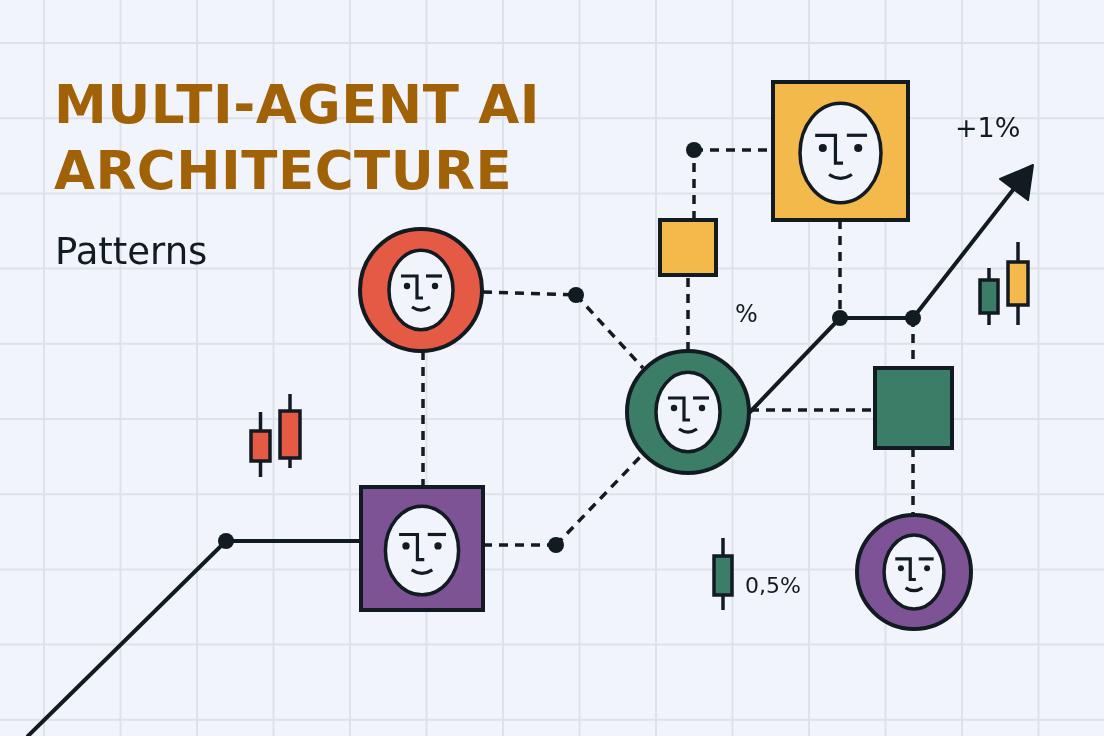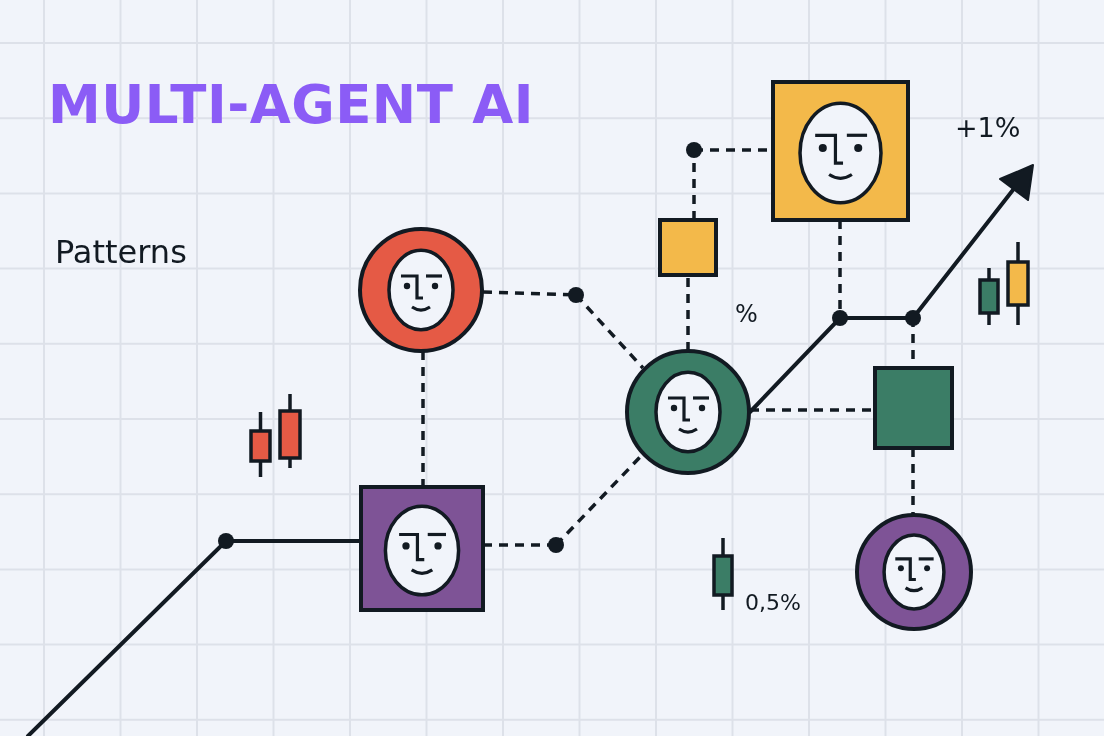--- a/index.html
+++ b/index.html
@@ -1,24 +1,24 @@
 <!DOCTYPE html>
 <html><head>
 <meta charset="utf-8">
 <style>
   html,body{margin:0;padding:0;}
   body{width:1104px;height:736px;overflow:hidden;background:#f1f4fa;font-family:"Liberation Sans","DejaVu Sans",sans-serif;}
   #stage{position:relative;width:1104px;height:736px;}
   #stage svg{position:absolute;left:0;top:0;}
-  .title{position:absolute;left:48px;top:72px;font-family:"DejaVu Sans","Liberation Sans",sans-serif;font-weight:bold;font-size:53px;line-height:66px;color:#8b5cf6;letter-spacing:0.5px;white-space:nowrap;}
-  .subtitle{position:absolute;left:55px;top:228px;font-family:"DejaVu Sans","Liberation Sans",sans-serif;font-size:32px;line-height:48px;color:#121a22;white-space:nowrap;}
+  .title{position:absolute;left:54px;top:72px;font-family:"DejaVu Sans","Liberation Sans",sans-serif;font-weight:bold;font-size:53px;line-height:66px;color:#a16207;letter-spacing:0.5px;white-space:nowrap;}
+  .subtitle{position:absolute;left:55px;top:228px;font-family:"DejaVu Sans","Liberation Sans",sans-serif;font-size:37px;line-height:48px;color:#121a22;white-space:nowrap;}
   .lbl{position:absolute;font-family:"DejaVu Sans","Liberation Sans",sans-serif;color:#121a22;white-space:nowrap;}
   .lbl-plus{left:955px;top:112px;font-size:27px;}
   .lbl-pct{left:735px;top:300px;font-size:24px;}
-  .lbl-half{left:745px;top:590px;font-size:22px;}
+  .lbl-half{left:745px;top:573px;font-size:22px;}
 </style>
 </head>
 <body>
 
 <div id="stage">
   <svg width="1104" height="736" viewBox="0 0 1104 736">
 
     <g id="grid" stroke="#dde1e9" stroke-width="2">
         <line x1="44" y1="0" x2="44" y2="736"></line>
         <line x1="120.5" y1="0" x2="120.5" y2="736"></line>
@@ -158,20 +158,21 @@
         <circle cx="556" cy="545" r="8"></circle>
         <circle cx="576" cy="295" r="8"></circle>
         <circle cx="694" cy="150" r="8"></circle>
         <circle cx="840" cy="318" r="8"></circle>
         <circle cx="913" cy="318" r="8"></circle>
       </g>
   </svg>
 
   <div class="title">
     <div>MULTI-AGENT AI</div>
+    <div>ARCHITECTURE</div>
   </div>
 
   <div class="subtitle">
     <div>Patterns</div>
   </div>
 
   <div class="lbl lbl-plus">+1%</div>
   <div class="lbl lbl-pct">%</div>
   <div class="lbl lbl-half">0,5%</div>
 </div>

